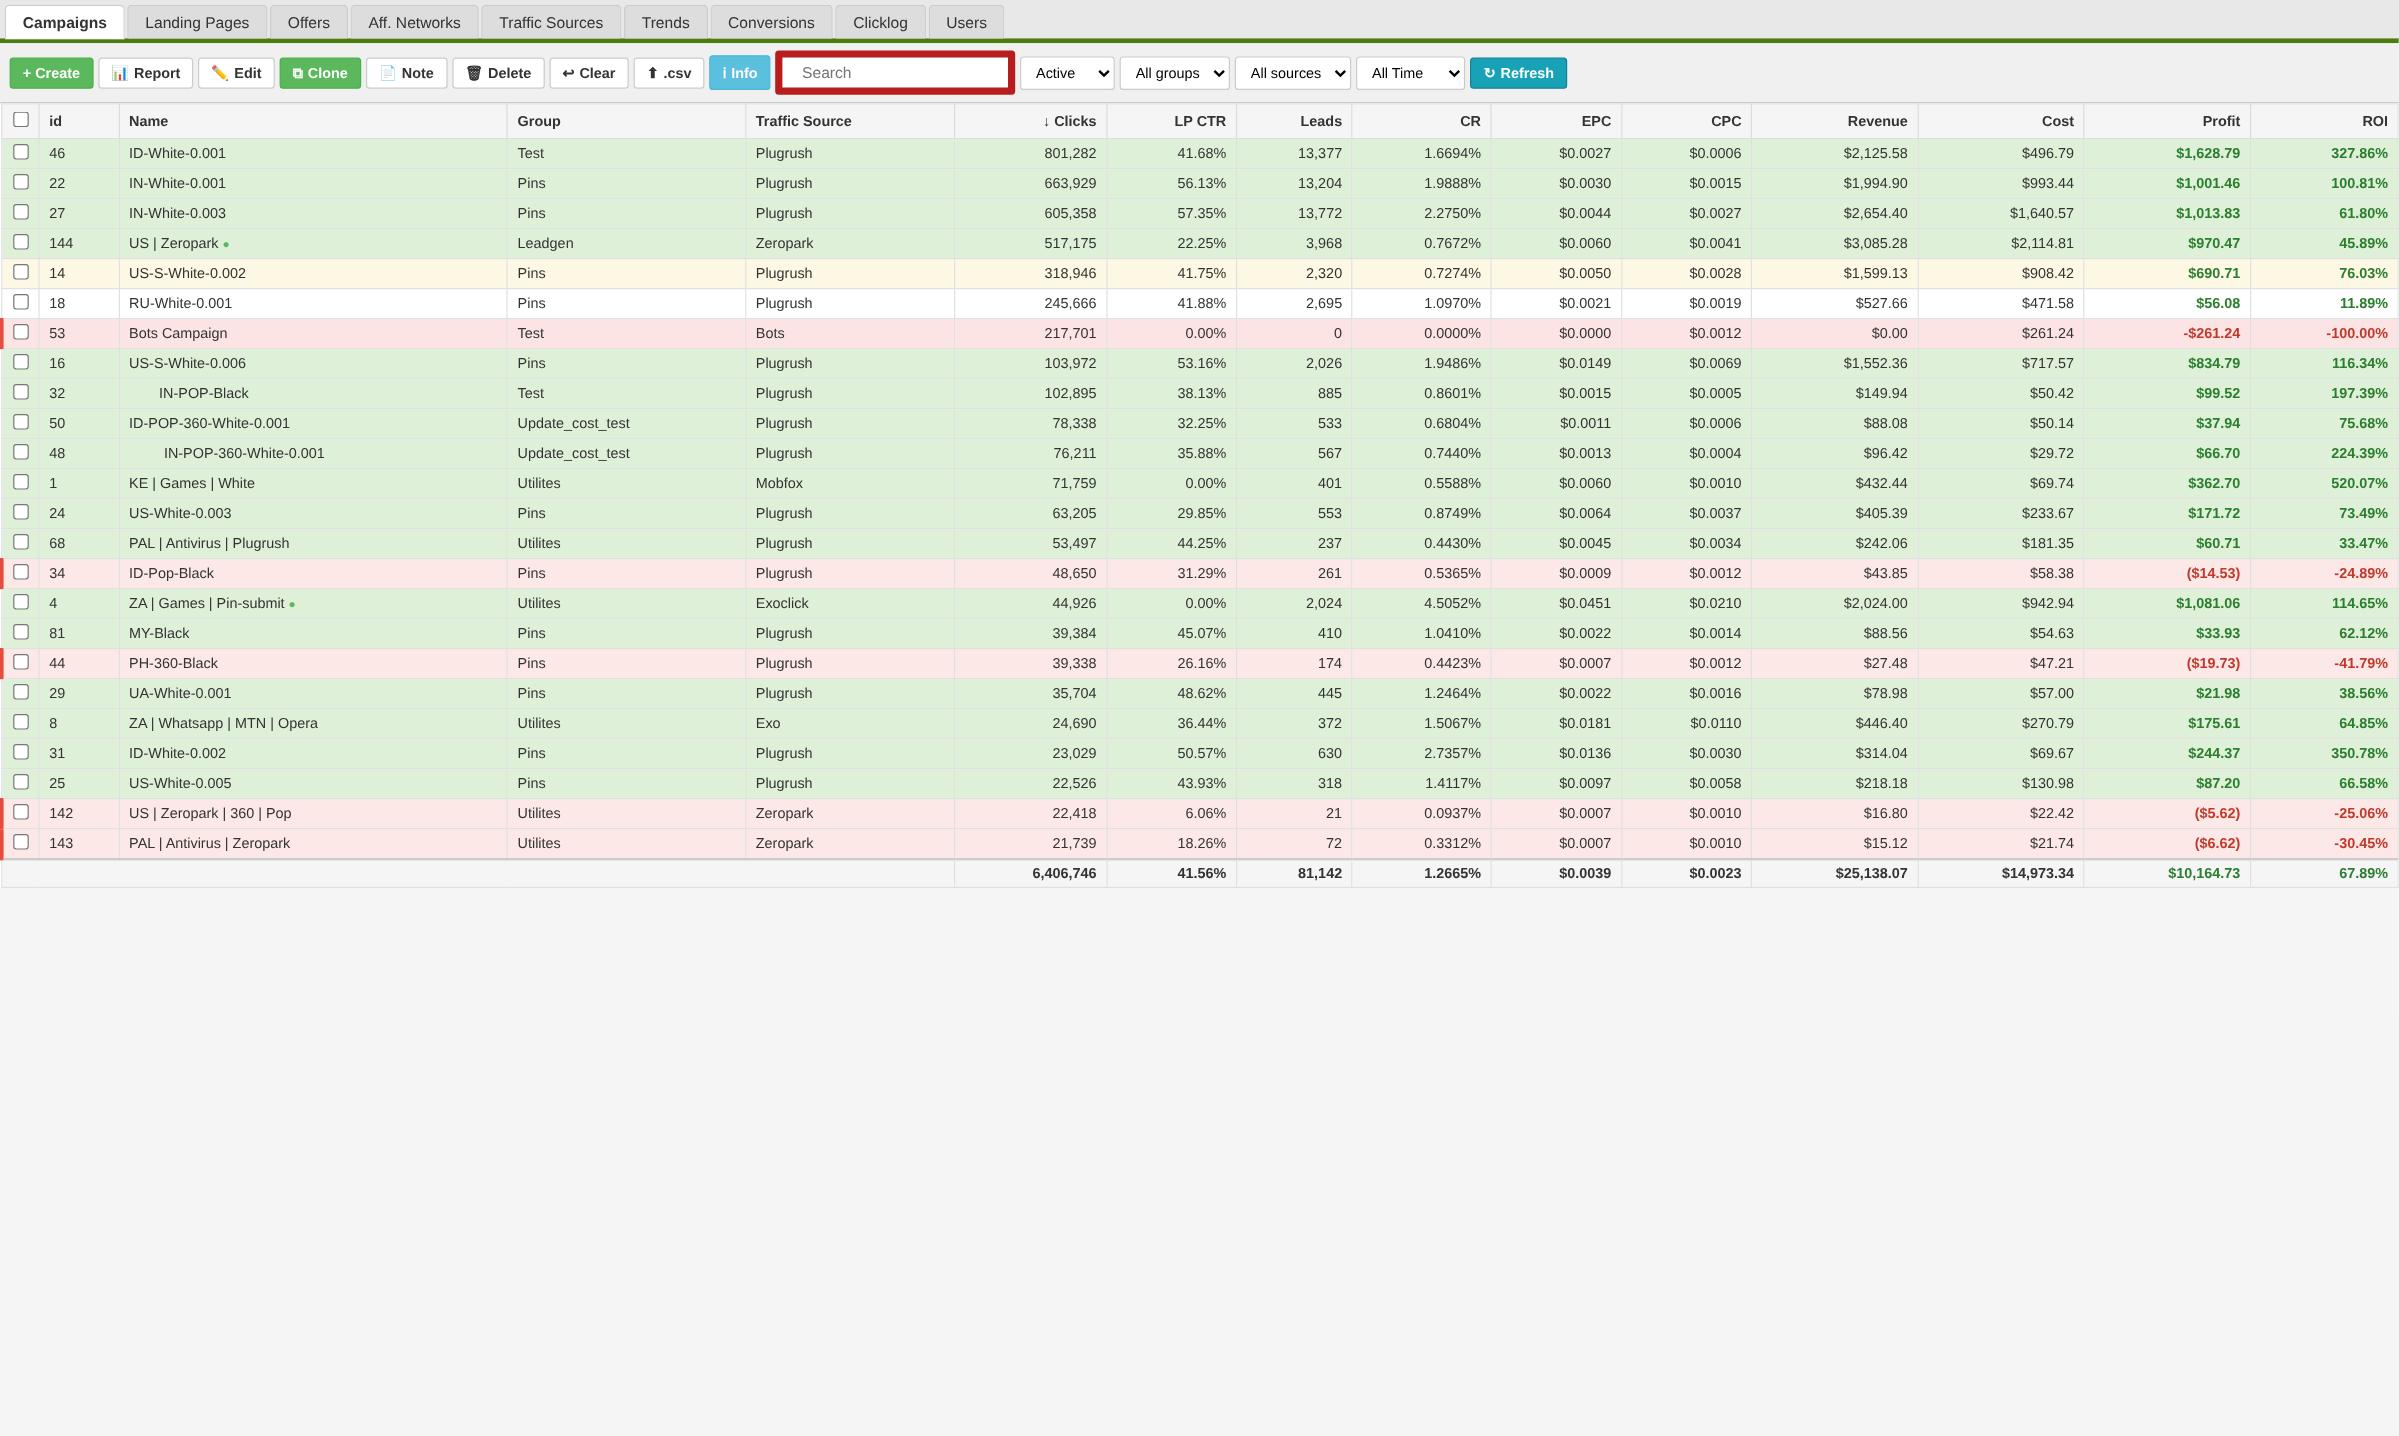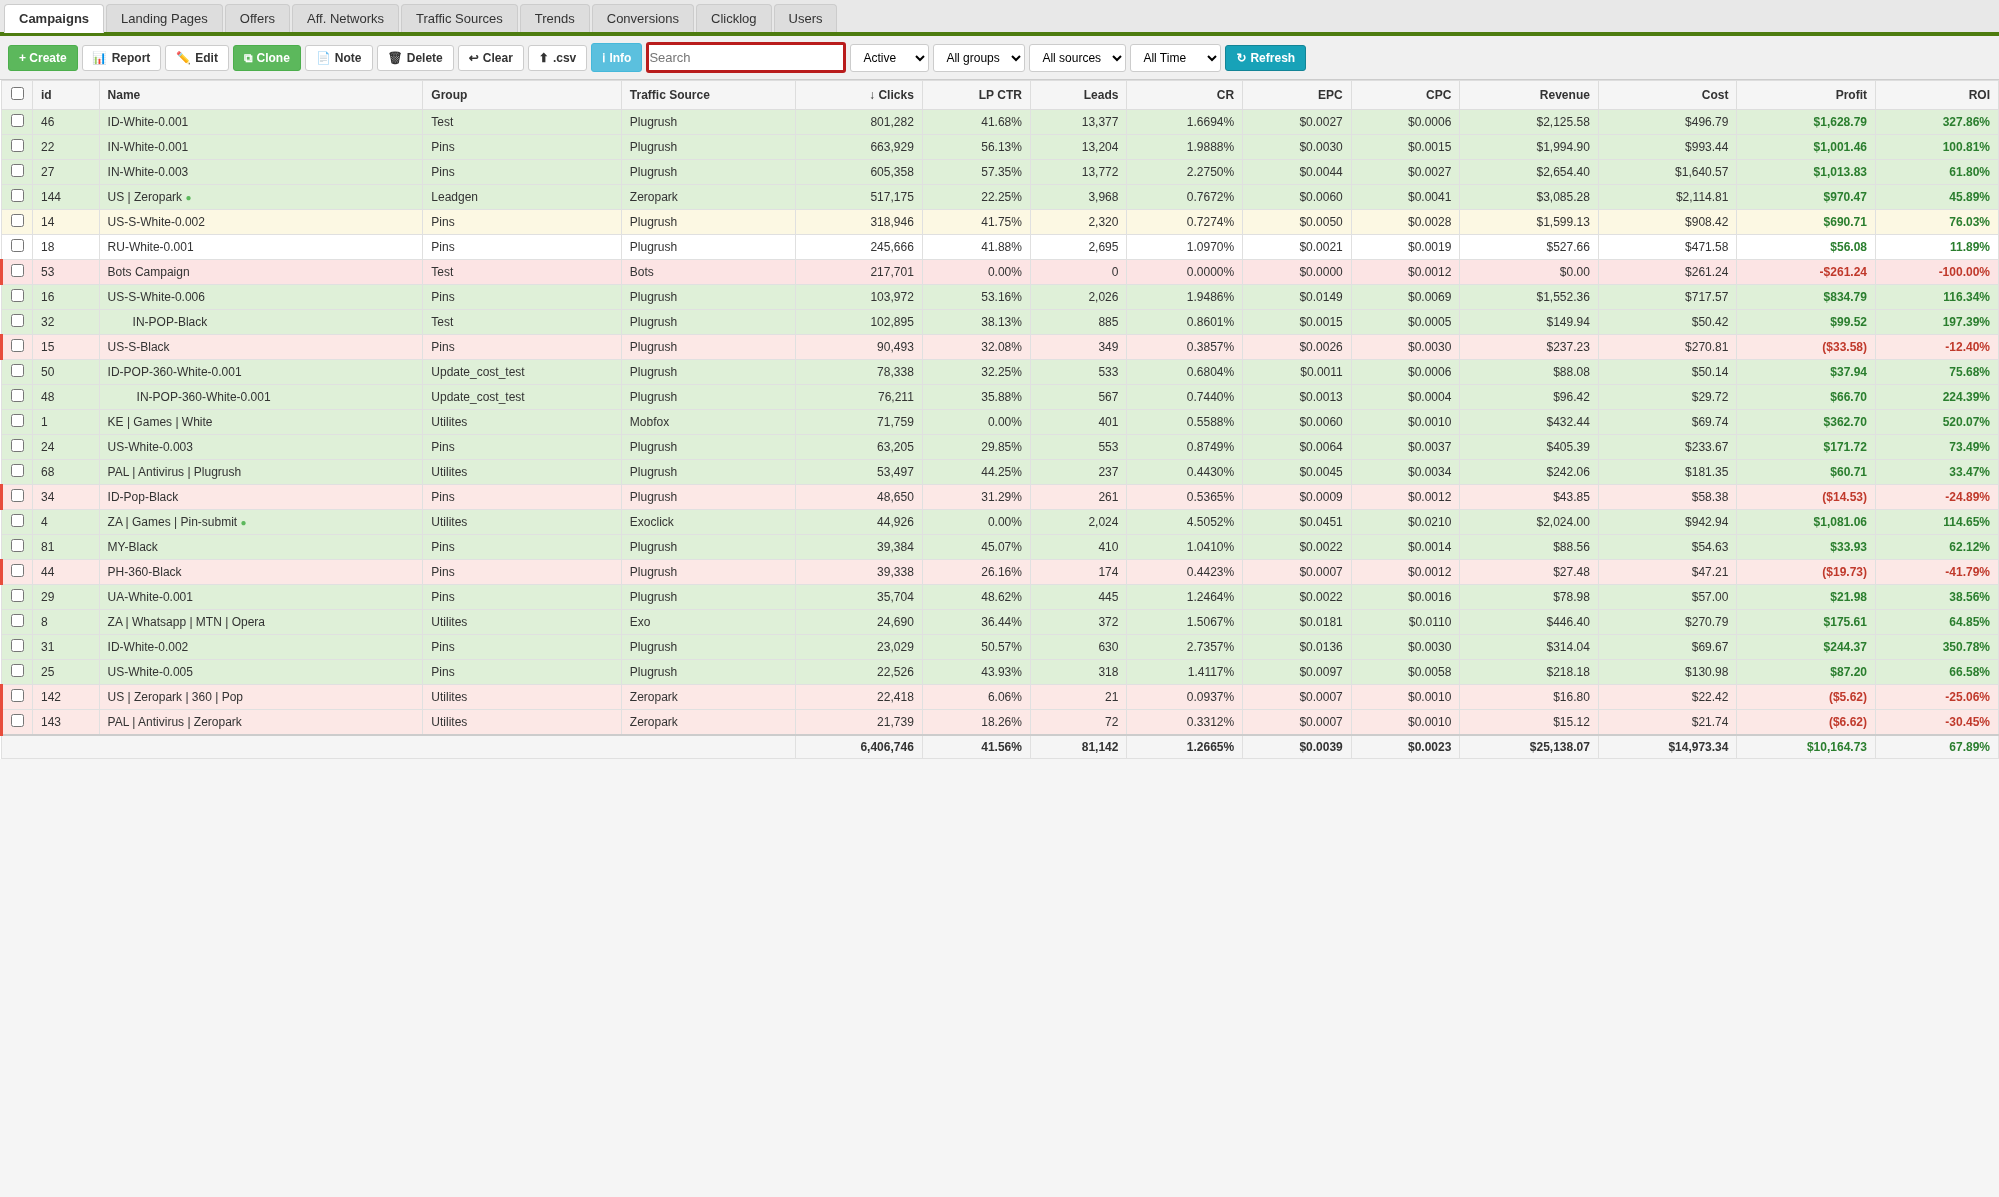--- a/index.html
+++ b/index.html
@@ -17,21 +17,21 @@
     .toolbar { display: flex; align-items: center; padding: 6px 8px; background: #f0f0f0; border-bottom: 1px solid #ccc; gap: 4px; flex-wrap: wrap; }
     .btn {
       display: inline-flex; align-items: center; gap: 4px; padding: 5px 10px;
       border: 1px solid transparent; border-radius: 3px; cursor: pointer; font-size: 12px; font-weight: bold;
     }
     .btn-success { background: #5cb85c; color: #fff; border-color: #4cae4c; }
     .btn-default { background: #fff; color: #333; border-color: #ccc; }
     .btn-info { background: #5bc0de; color: #fff; border-color: #46b8da; }
     .btn-cyan { background: #17a2b8; color: #fff; border-color: #138496; }
 
-    .search-box { padding: 5px 0; border: 3px solid #b91c1c; border-radius: 3px; font-size: 13px; width: 200px; }
+    .search-box { padding: 5px 16px; border: 6px solid #b91c1c; border-radius: 3px; font-size: 13px; width: 200px; }
 
     .select-control {
       padding: 5px 8px; border: 1px solid #ccc; border-radius: 3px; background: #fff;
       font-size: 12px; cursor: pointer;
     }
 
     
     .table-wrapper { overflow-x: auto; }
     table { width: 100%; border-collapse: collapse; background: #fff; }
     thead tr { background: #f5f5f5; }
@@ -292,37 +292,20 @@
     <td class="col-num">38.13%</td>
     <td class="col-num">885</td>
     <td class="col-num">0.8601%</td>
     <td class="col-num">$0.0015</td>
     <td class="col-num">$0.0005</td>
     <td class="col-num">$149.94</td>
     <td class="col-num">$50.42</td>
     <td class="col-num profit-pos">$99.52</td>
     <td class="col-num roi-pos">197.39%</td>
   </tr>
-        <tr class="row-pink" style="border-left: 3px solid rgb(231, 76, 60);">
-    <td class="checkbox-cell"><input type="checkbox" style=""></td>
-    <td class="col-id">15</td>
-    <td style="cursor:pointer;">US-S-Black</td>
-    <td>Pins</td>
-    <td>Plugrush</td>
-    <td class="col-num">90,493</td>
-    <td class="col-num">32.08%</td>
-    <td class="col-num">349</td>
-    <td class="col-num">0.3857%</td>
-    <td class="col-num">$0.0026</td>
-    <td class="col-num">$0.0030</td>
-    <td class="col-num">$237.23</td>
-    <td class="col-num">$270.81</td>
-    <td class="col-num profit-neg">($33.58)</td>
-    <td class="col-num roi-neg">-12.40%</td>
-  </tr>
         <tr class="row-green">
     <td class="checkbox-cell"><input type="checkbox" style=""></td>
     <td class="col-id">50</td>
     <td style="cursor:pointer;">ID-POP-360-White-0.001</td>
     <td>Update_cost_test</td>
     <td>Plugrush</td>
     <td class="col-num">78,338</td>
     <td class="col-num">32.25%</td>
     <td class="col-num">533</td>
     <td class="col-num">0.6804%</td>

